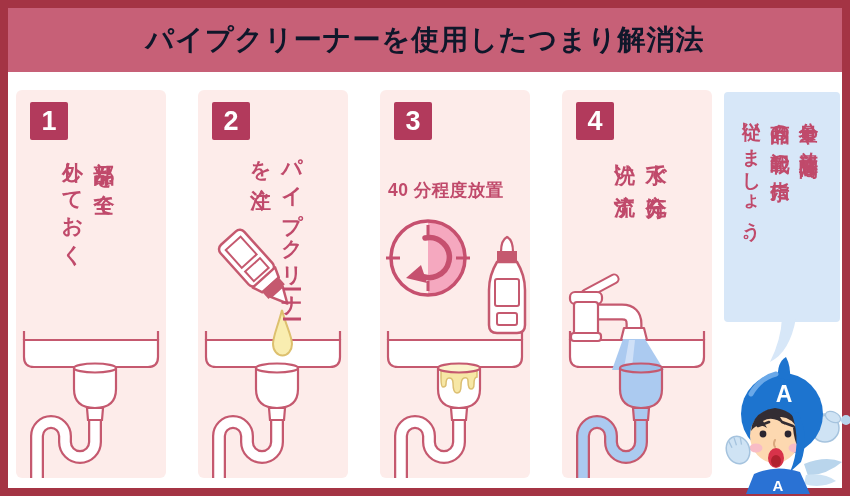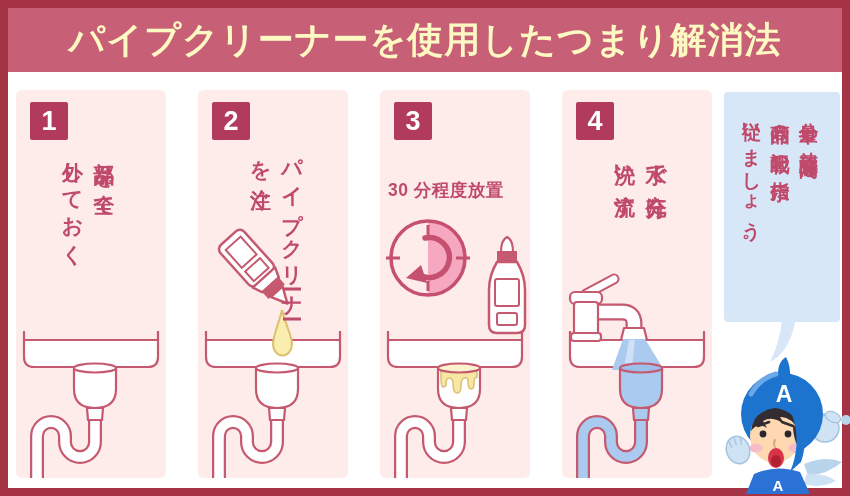--- a/index.html
+++ b/index.html
@@ -8,21 +8,21 @@
     background:#a43444;
     font-family:"Liberation Sans","DejaVu Sans",sans-serif;
     -webkit-font-smoothing:antialiased;
   }
   #content{position:absolute;left:8px;top:8px;width:834px;height:480px;background:#ffffff;}
   #banner{
     position:absolute;left:8px;top:8px;width:834px;height:64px;background:#c76077;
     display:flex;align-items:center;justify-content:center;
   }
   #banner .title{
-    color:#fef9c3;font-size:36px;font-weight:bold;letter-spacing:1px;white-space:nowrap;text-align:center;
+    color:#0f172a;font-size:28px;font-weight:bold;letter-spacing:1px;white-space:nowrap;text-align:center;
   }
   .panel{
     position:absolute;top:90px;width:150px;height:388px;background:#fdecea;border-radius:6px;
   }
   .panel svg.illu{position:absolute;left:0;top:0;width:150px;height:388px;}
   .badge{
     position:absolute;left:14px;top:12px;width:38px;height:38px;background:#b23a5c;
     color:#fff;font-size:27px;font-weight:bold;display:flex;align-items:center;justify-content:center;
     border-radius:2px;z-index:3;
   }
@@ -108,21 +108,21 @@
         <path d="M -8 -14 L 0 2 L 8 -14 Z" fill="#ffffff" stroke="#c5596f" stroke-width="2.5" stroke-linejoin="round"></path>
       </g>
       <path d="M 84 220 C 80 236 75 246 75 254 A 9.5 11.5 0 0 0 94 254 C 94 246 88 236 84 220 Z" fill="#f9edb0" stroke="#ddc06e" stroke-width="2"></path>
     </svg>
   </div>
 
   <div class="panel" style="left:380px;">
     <div class="badge">
       <span>3</span>
     </div>
-    <div class="htext" style="left:8px;top:88px;">30 分程度放置</div>
+    <div class="htext" style="left:8px;top:88px;">40 分程度放置</div>
     <svg class="illu" viewBox="0 0 150 388">
       <g fill="none" stroke="#c5596f" stroke-width="2.2">
         <path d="M 8 241 V 250 M 142 241 V 250"></path>
         <path d="M 8 250 H 142 V 267 Q 142 277 132 277 H 18 Q 8 277 8 267 Z" fill="#ffffff"></path>
       </g>
       <g>
         <path d="M 79 329 V 352 A 15 15 0 0 1 49 352 V 346 A 14 14 0 0 0 21 346 V 390" fill="none" stroke="#c5596f" stroke-width="14"></path>
         <path d="M 79 329 V 352 A 15 15 0 0 1 49 352 V 346 A 14 14 0 0 0 21 346 V 390" fill="none" stroke="#ffffff" stroke-width="9.5"></path>
       </g>
       <g fill="#ffffff" stroke="#c5596f" stroke-width="2.2">

